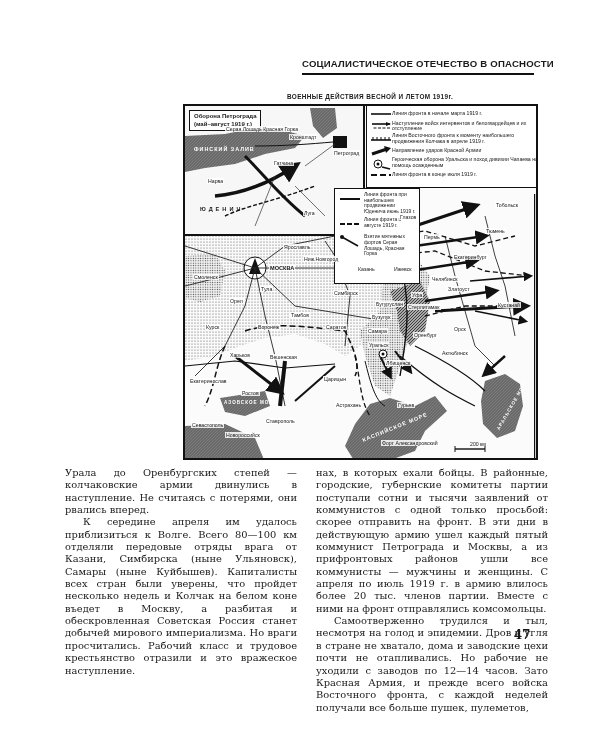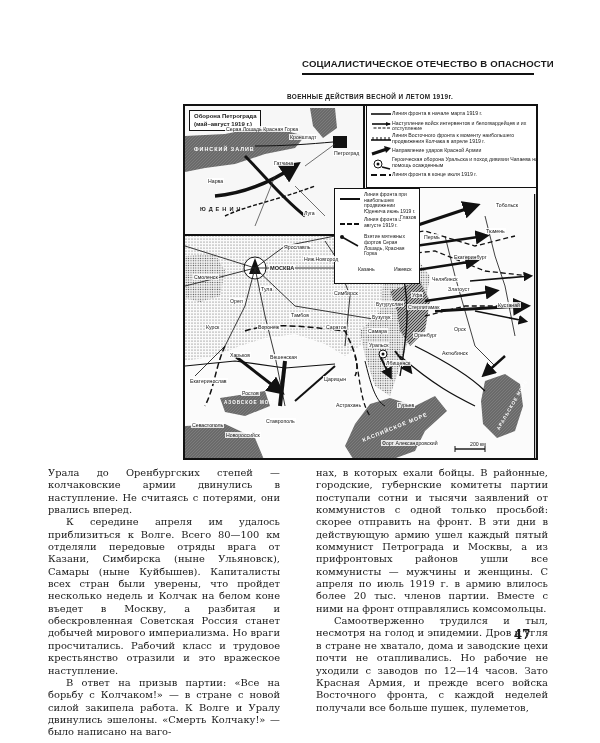--- a/index.html
+++ b/index.html
@@ -59,21 +59,21 @@
   .map-label.bold { font-weight: bold; font-size: 5.6px; }
   .map-label.sea { background: none; color: #fff; font-weight: bold; letter-spacing: 1px; font-size: 5.4px; }
   .map-label.plain { background: none; }
 
   .col {
     position: absolute; top: 467px; width: 232px;
     font-size: 9.9px; line-height: 12.35px; text-align: justify; hyphens: manual;
   }
   .col p { text-indent: 0; margin: 0; }
   .col p.indent { text-indent: 18px; }
-  .col-left { left: 48px; }
+  .col-left { left: 65px; }
   .col-right { left: 316px; }
 
   .page-number {
     position: absolute; left: 510px; top: 628px; width: 24px; text-align: center;
     font-weight: bold; font-size: 12px; font-family: "DejaVu Serif", serif;
   }
 </style>
 </head>
 <body>
 
@@ -337,21 +337,20 @@
     <span class="map-label sea" style="left:174px;top:318px;transform:rotate(-22deg)">КАСПИЙСКОЕ МОРЕ</span>
     <span class="map-label sea" style="left:38px;top:294px;font-size:4.6px">АЗОВСКОЕ МОРЕ</span>
     <span class="map-label sea" style="left:298px;top:296px;transform:rotate(-60deg);font-size:4.6px">АРАЛЬСКОЕ МОРЕ</span>
     <span class="map-label plain" style="left:284px;top:335px">200 км</span>
   </div>
 </div>
 
 <div class="col col-left">
   <p>Урала до Оренбургских степей — колчаковские армии двинулись в наступление. Не считаясь с потерями, они рвались вперед.</p>
   <p class="indent">К середине апреля им удалось приблизиться к Волге. Всего 80—100 км отделяли передовые отряды врага от Казани, Симбирска (ныне Ульяновск), Самары (ныне Куйбышев). Капиталисты всех стран были уверены, что пройдет несколько недель и Колчак на белом коне въедет в Москву, а разбитая и обескровленная Советская Россия станет добычей мирового империализма. Но враги просчитались. Рабочий класс и трудовое крестьянство отразили и это вражеское наступление.</p>
-  <p class="indent">В ответ на призыв партии: «Все на борьбу с Колчаком!» — в стране с новой силой закипела работа. К Волге и Уралу двинулись эшелоны. «Смерть Колчаку!» — было написано на ваго-</p>
 </div>
 
 <div class="col col-right">
   <p>нах, в которых ехали бойцы. В районные, городские, губернские комитеты партии поступали сотни и тысячи заявлений от коммунистов с одной только просьбой: скорее отправить на фронт. В эти дни в действующую армию ушел каждый пятый коммунист Петрограда и Москвы, а из прифронтовых районов ушли все коммунисты — мужчины и женщины. С апреля по июль 1919 г. в армию влилось более 20 тыс. членов партии. Вместе с ними на фронт отправлялись комсомольцы.</p>
   <p class="indent">Самоотверженно трудился и тыл, несмотря на голод и эпидемии. Дров и угля в стране не хватало, дома и заводские цехи почти не отапливались. Но рабочие не уходили с заводов по 12—14 часов. Зато Красная Армия, и прежде всего войска Восточного фронта, с каждой неделей получали все больше пушек, пулеметов,</p>
 </div>
 
 <div class="page-number">47</div>
 
 </body></html>

